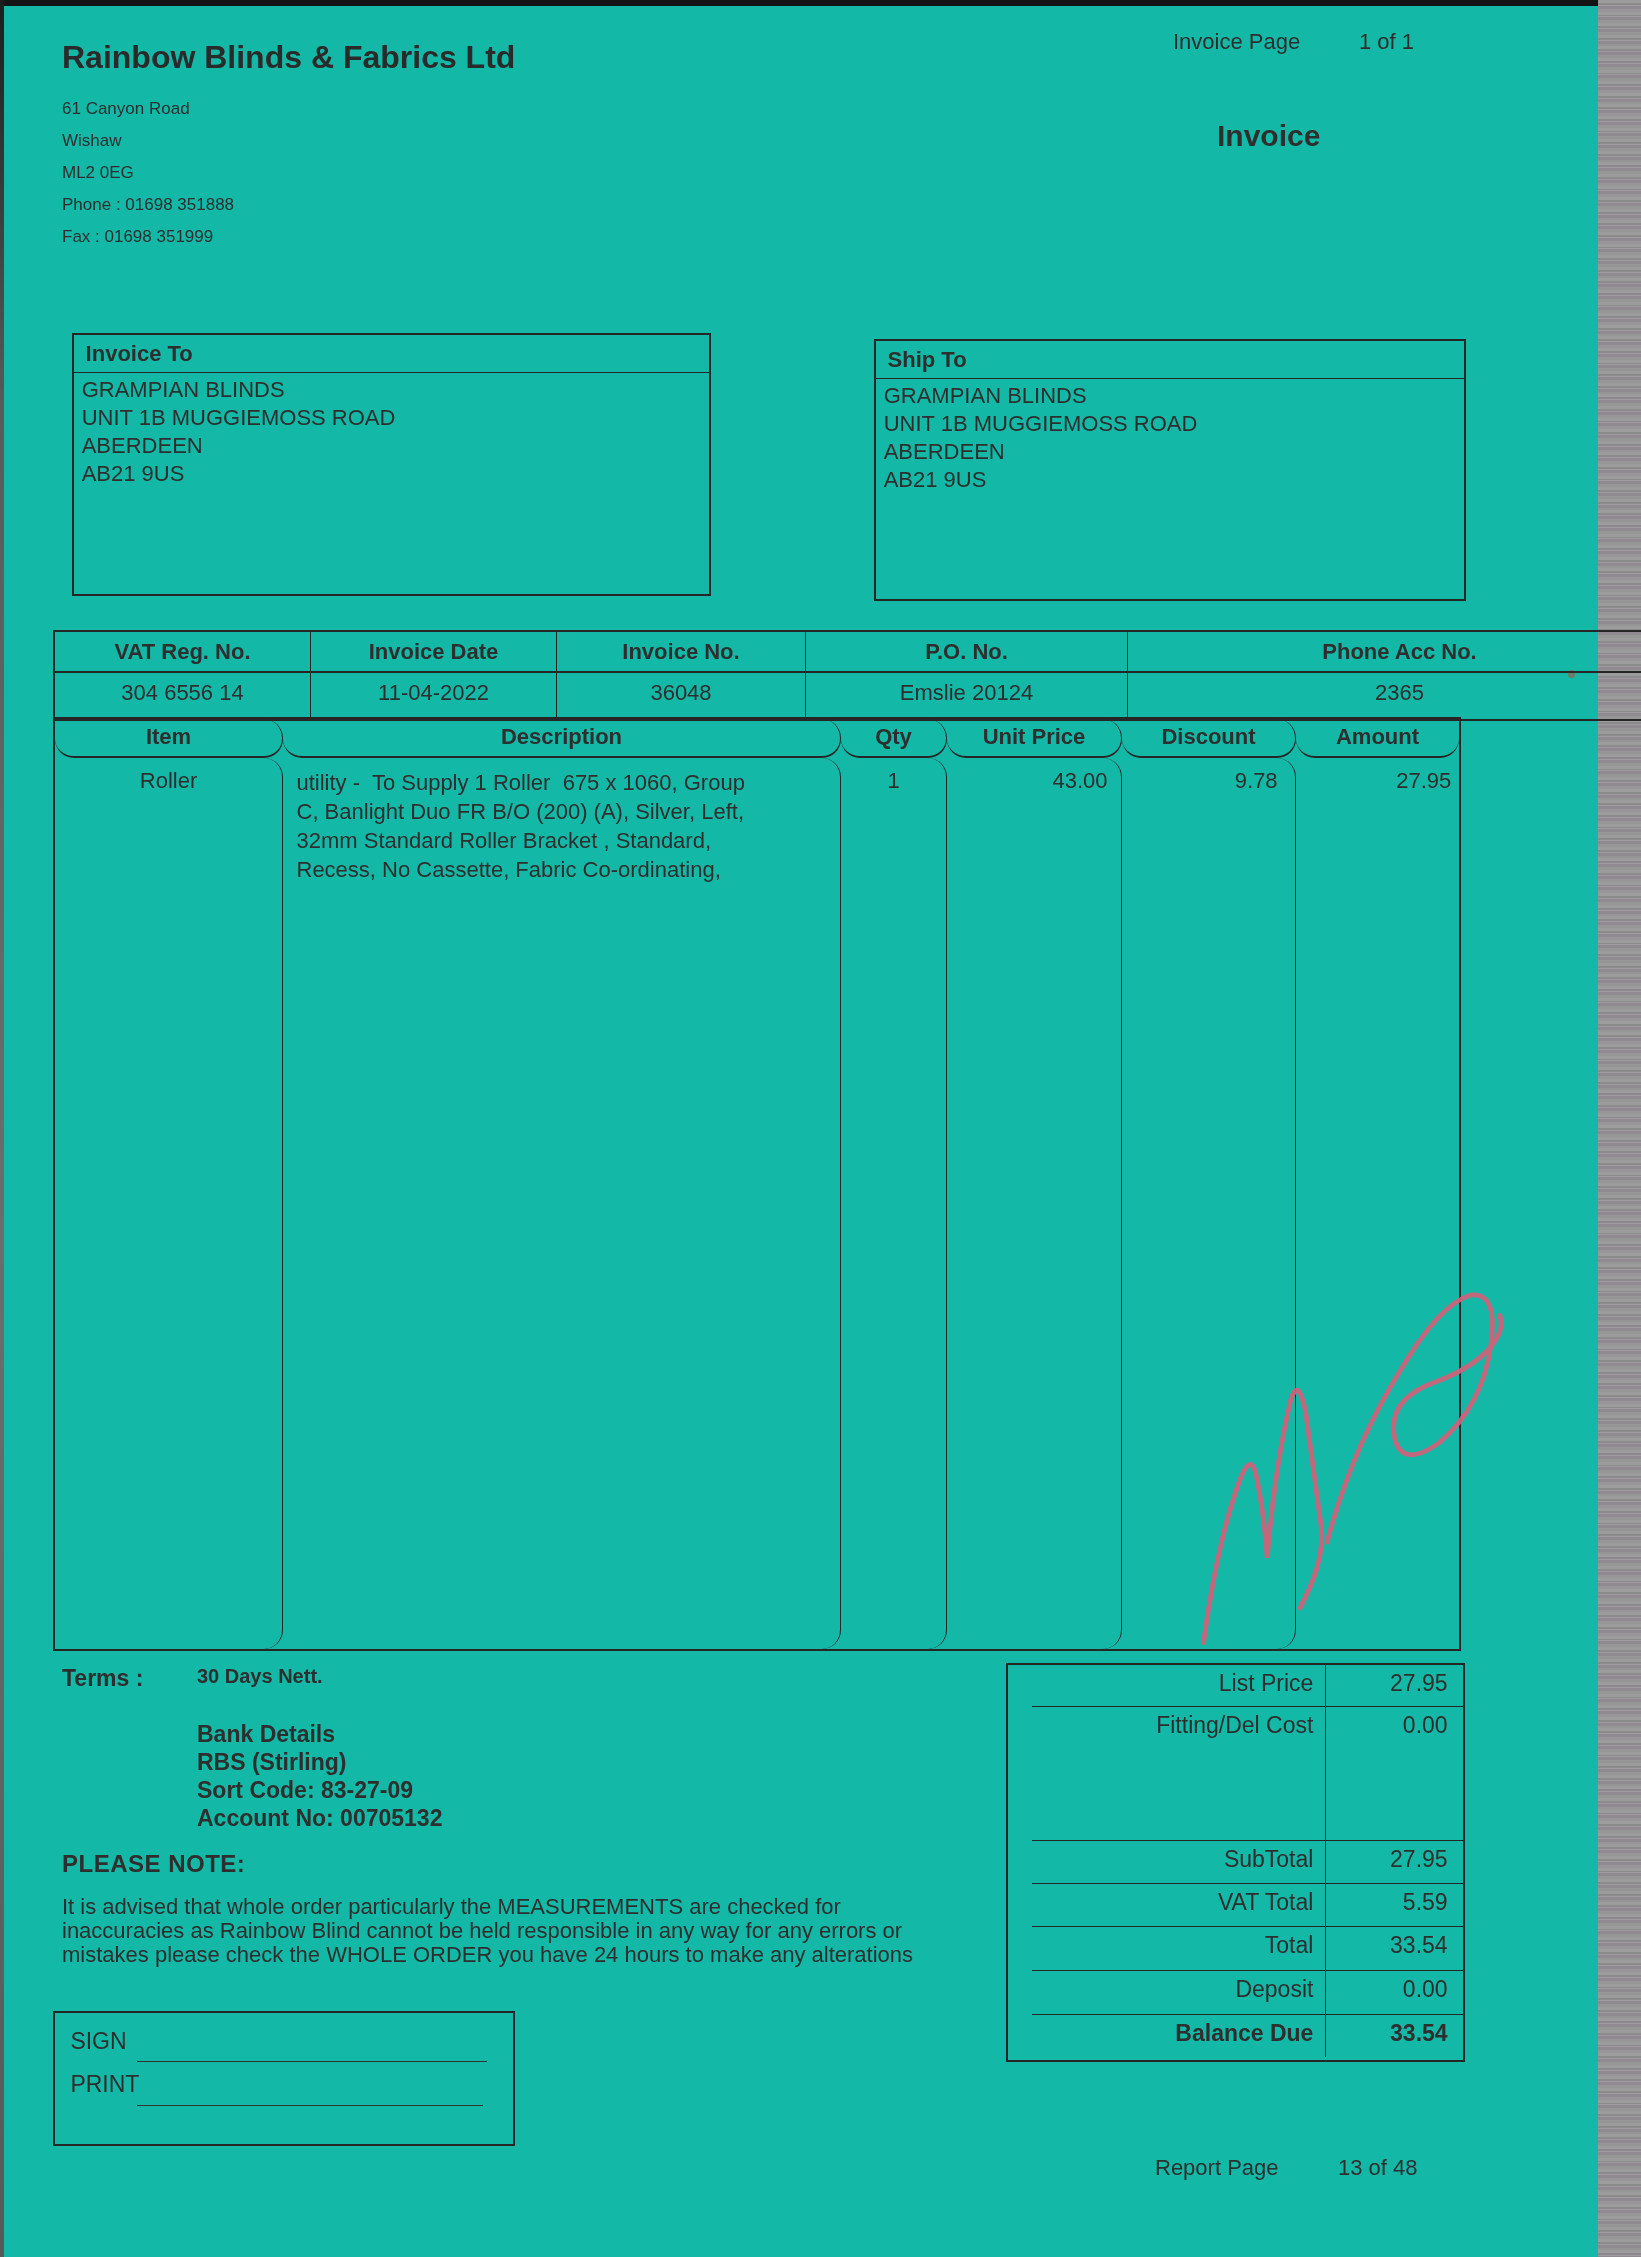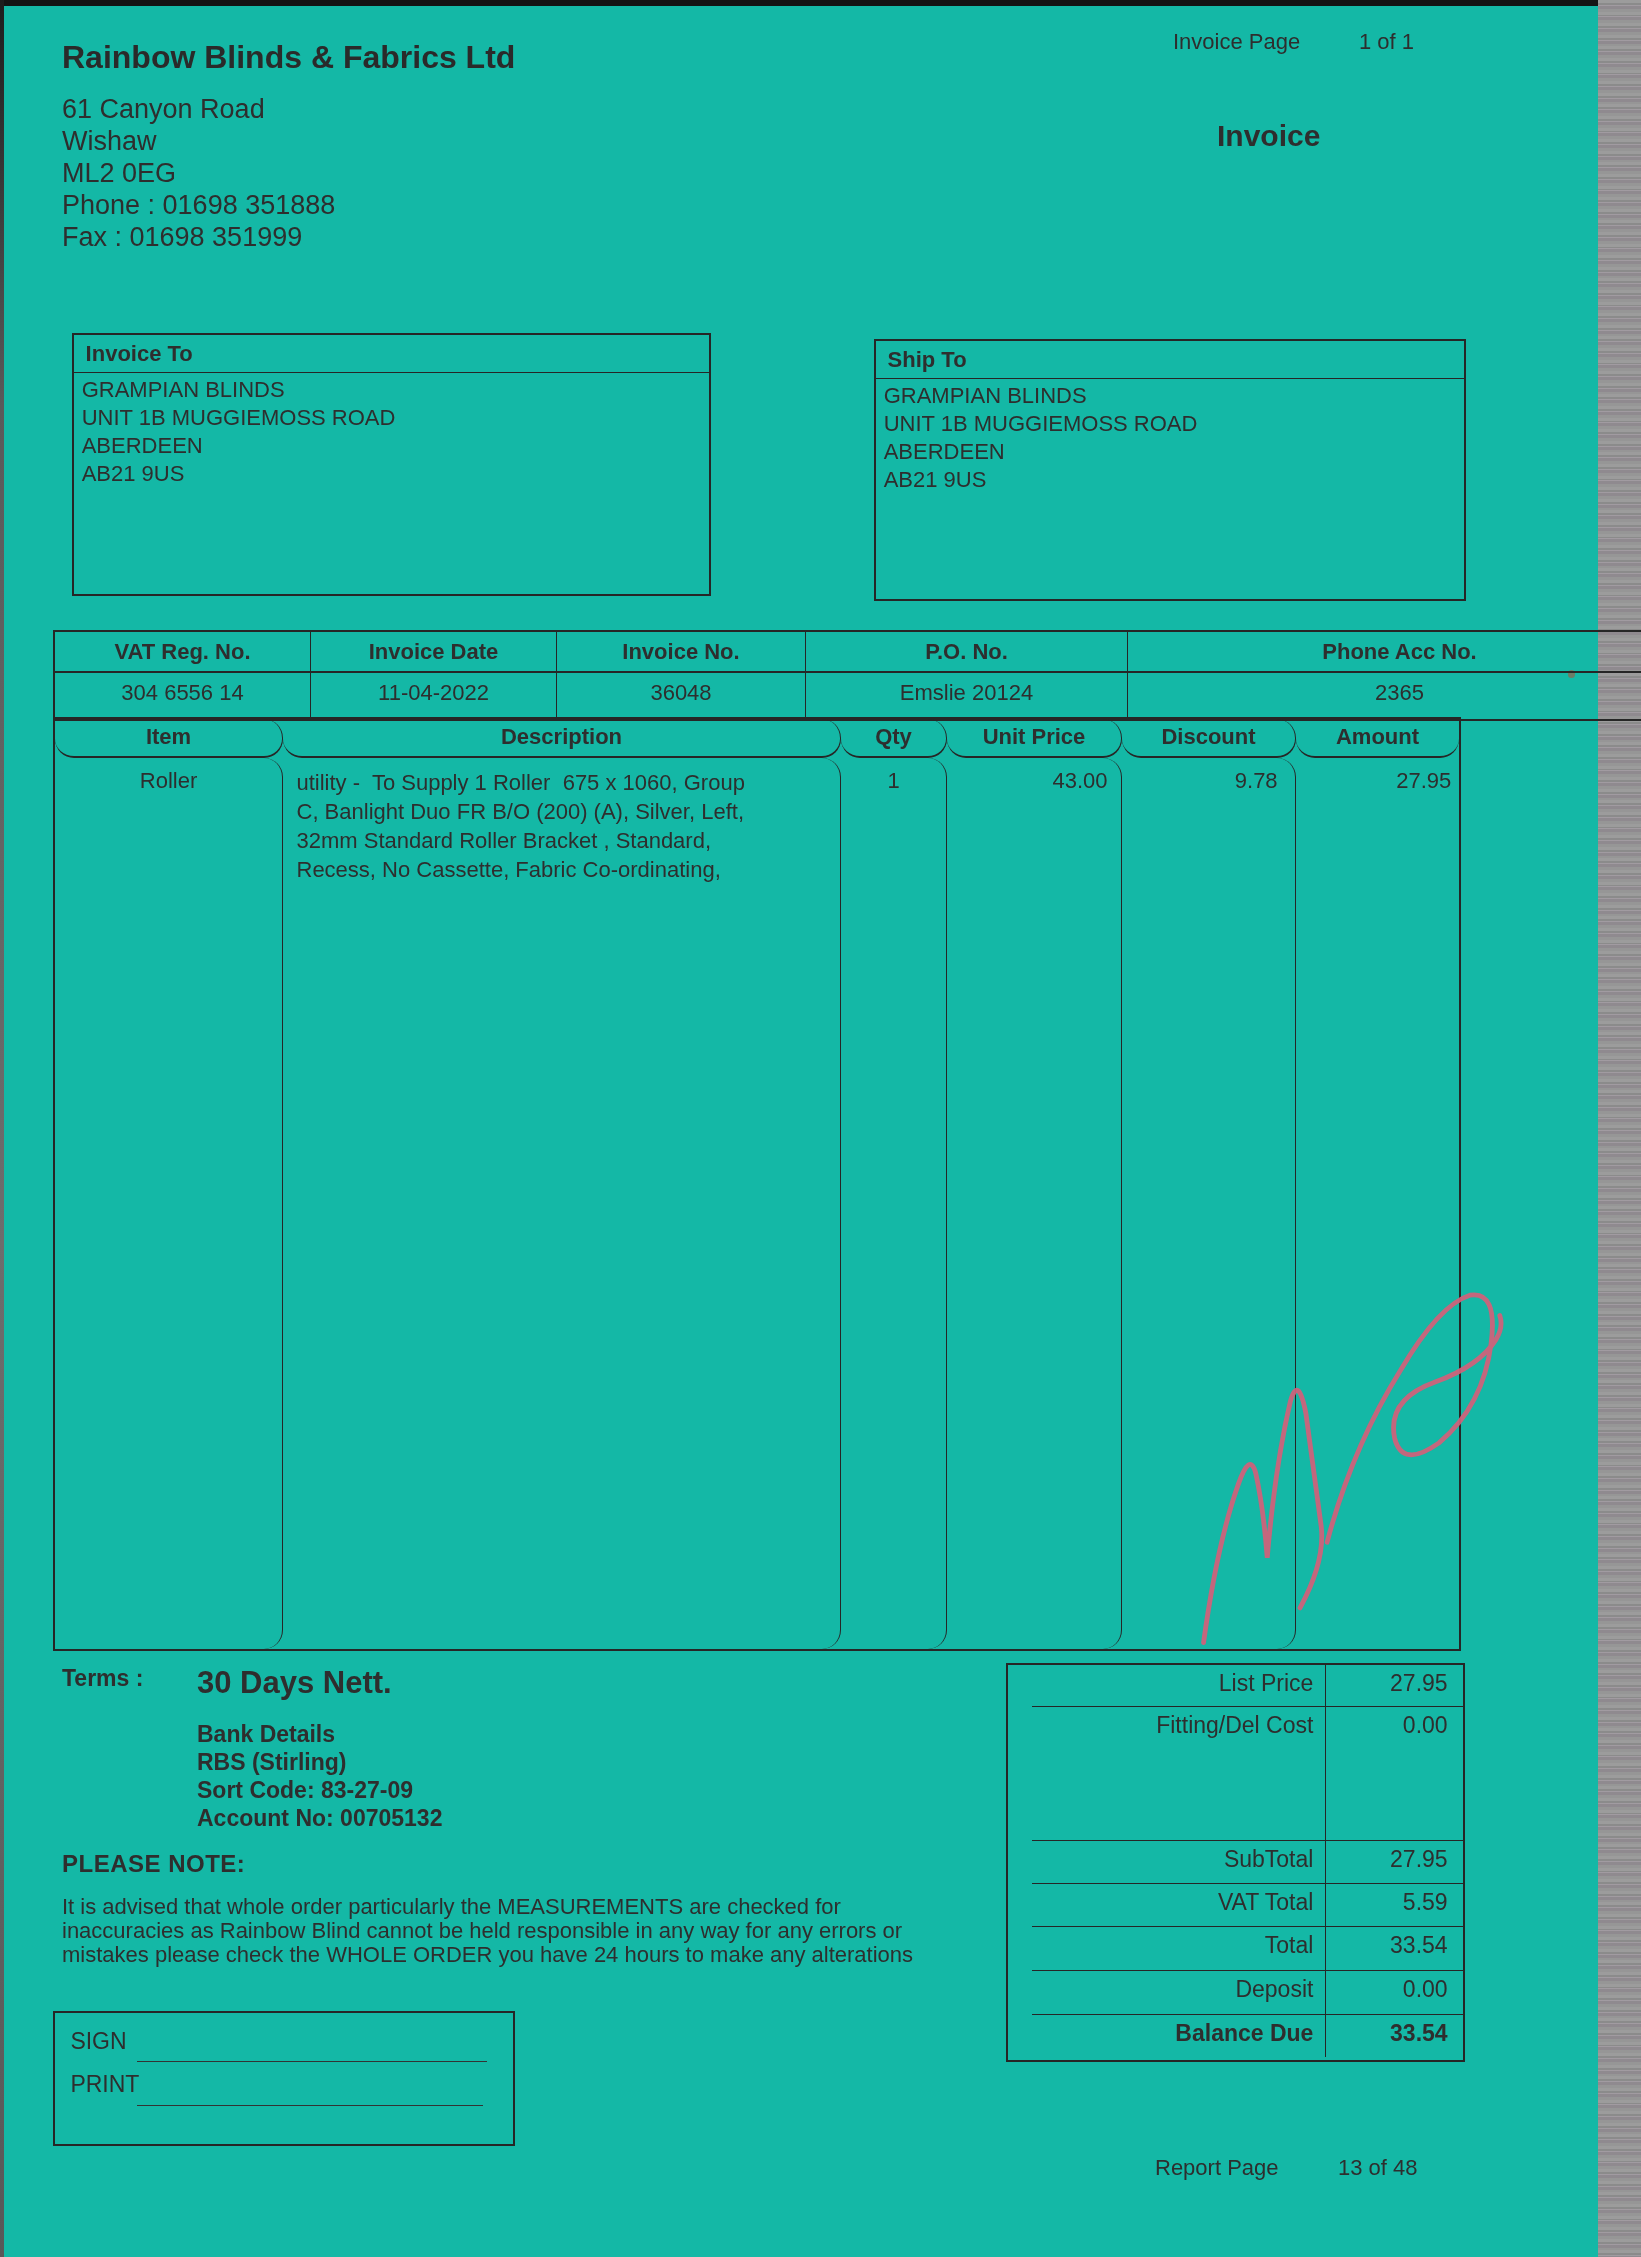--- a/index.html
+++ b/index.html
@@ -15,21 +15,21 @@
   
   .edge-top { position:absolute; left:0; top:0; width:1599px; height:5.8px; background:#141414; }
   .edge-left { position:absolute; left:0; top:0; width:3.9px; height:2257px;
     background:linear-gradient(180deg,#1d1d1d 0%,#5a5a5a 18%,#6d6d6d 55%,#585858 100%); }
   .edge-right { position:absolute; left:1598px; top:0; width:43px; height:2257px;
     background:repeating-linear-gradient(180deg,#9c9c9c 0 2.9px,#8b8b8b 2.9px 4.8px,#a19ba1 4.8px 5.8px,#8f8a8f 5.8px 8.7px,#969696 8.7px 11.6px); }
   .speck { position:absolute; left:1568px; top:670px; width:6.8px; height:7.7px; border-radius:50%; background:#8a6a52; opacity:.75; }
 
   
   .company-name { position:absolute; left:62px; top:39px; font-size:32px; font-weight:bold; color:#2a2a2a; }
-  .company-addr { position:absolute; left:62px; top:93px; font-size:27px; line-height:32px; }
+  .company-addr { position:absolute; left:62px; top:93px; font-size:17px; line-height:32px; }
   .page-counter-label { position:absolute; left:1173px; top:29px; font-size:22px; }
   .page-counter-value { position:absolute; left:1359px; top:29px; font-size:22px; }
   .doc-title { position:absolute; left:1217px; top:83px; font-size:30px; font-weight:bold;margin-top:36px; }
 
   
   .addr-box { position:absolute; border:2.9px solid #262626; background:transparent; }
   .addr-box.invoice-to { left:72px; top:333px; width:639px; height:263px; }
   .addr-box.ship-to    { left:874px; top:339px; width:592px; height:262px; }
   .addr-box .box-head { font-size:22px; font-weight:bold; padding:5.8px 11.6px 4.8px; border-bottom:1.9px solid #262626; }
   .addr-box .box-body { padding:3.9px 7.7px; font-size:22px; line-height:28px; }
@@ -58,21 +58,21 @@
   .cell-num { text-align:right; }
   .cell-unitprice { padding-right:13.5px; }
   .cell-discount { padding-right:17.4px; }
   .cell-amount { padding-right:7.7px; }
 
   
   .scribble { position:absolute; left:1159px; top:1274px; width:367px; height:386px; pointer-events:none; }
 
   
   .terms-label { position:absolute; left:62px; top:1665px; font-size:23px; font-weight:bold; }
-  .terms-value { position:absolute; left:197px; top:1665px; font-size:31px; font-weight:bold; }
+  .terms-value { position:absolute; left:197px; top:1665px; font-size:20px; font-weight:bold; }
   .bank-block { position:absolute; left:197px; top:1720px; font-size:23px; font-weight:bold; line-height:28px; }
   .please-note { position:absolute; left:62px; top:1850px; font-size:24px; font-weight:bold; letter-spacing:0.5px; }
   .note-body { position:absolute; left:62px; top:1895px; width:956px; font-size:22px; line-height:24px; white-space:pre-line; }
 
   
   .totals-table { position:absolute; left:1006px; top:1663px; width:459px; height:399px; border:2.9px solid #262626;padding-left:24px; }
   .totals-row { display:grid; grid-template-columns:294px auto; border-bottom:1.9px solid #262626; }
   .totals-row:last-child { border-bottom:none; }
   .totals-label { border-right:1.9px solid #262626; text-align:right; padding:4.8px 11.6px 0 0; font-size:23px; }
   .totals-value { text-align:right; padding:4.8px 15.4px 0 0; font-size:23px; }

